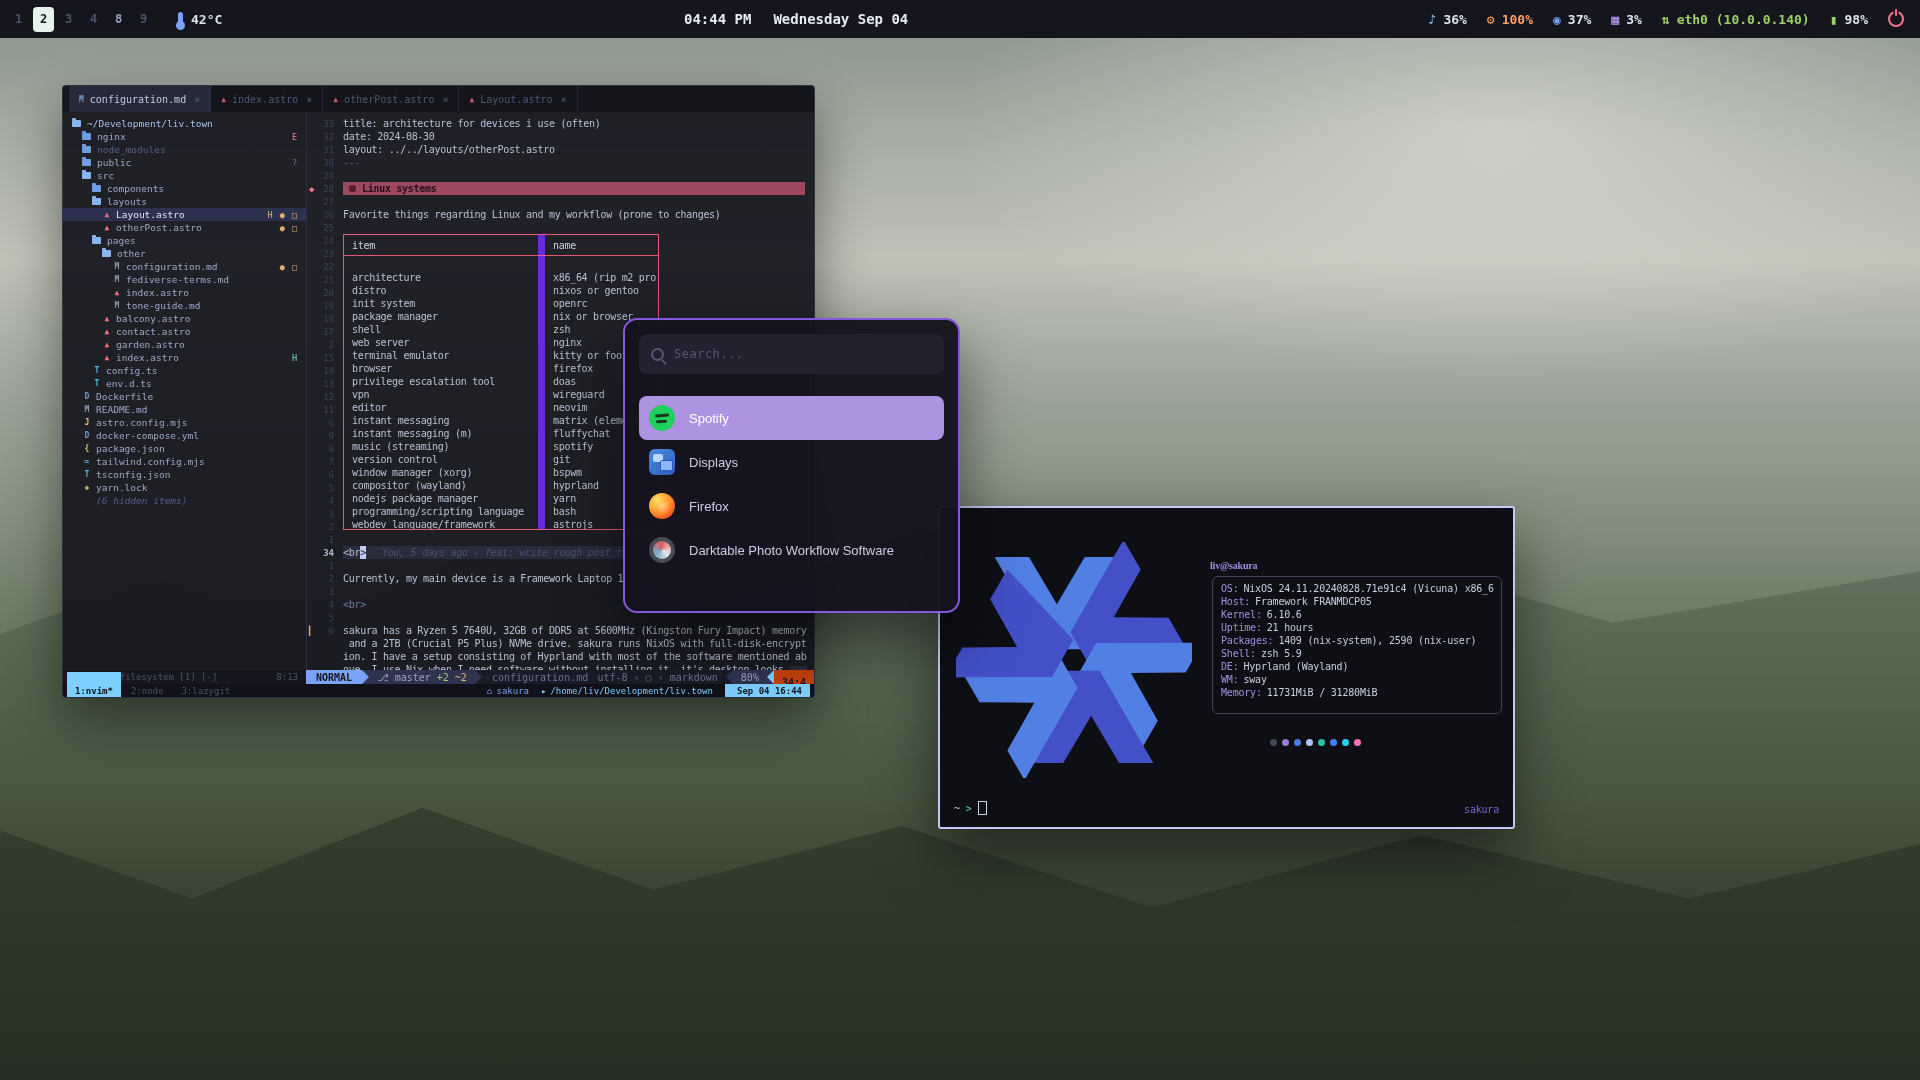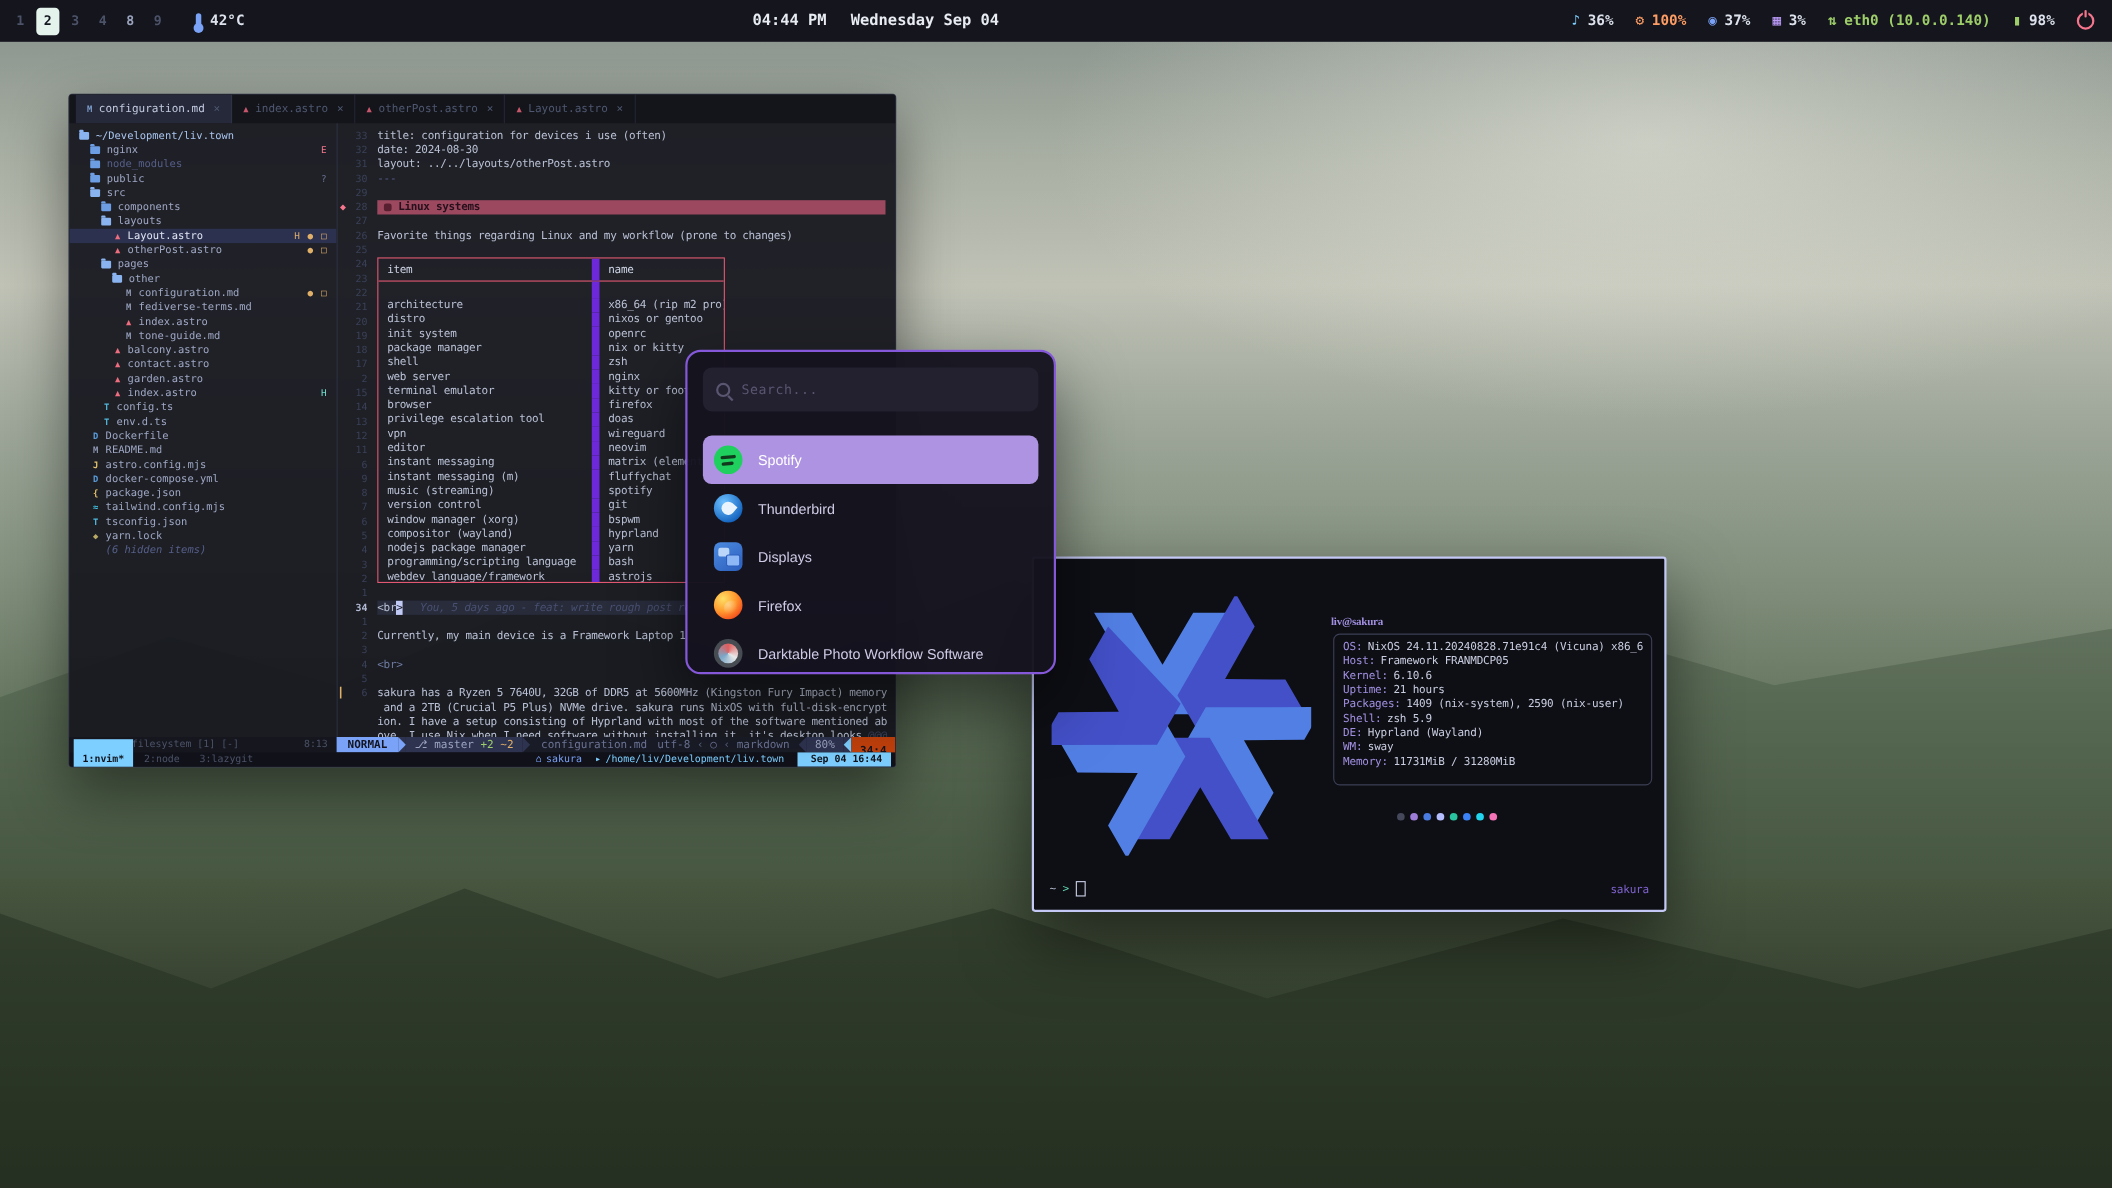--- a/index.html
+++ b/index.html
@@ -599,21 +599,21 @@
             <span class="sign"></span>
             <span class="num"></span>
           </div>
           <div class="gut">
             <span class="sign"></span>
             <span class="num"></span>
           </div>
         </div>
 
       <div class="code">
-        <div class="ln">title: configuration for devices i use (often)</div>
+        <div class="ln">title: architecture for devices i use (often)</div>
         <div class="ln">date: 2024-08-30</div>
         <div class="ln">layout: ../../layouts/otherPost.astro</div>
         <div class="ln dim">---</div>
         <div class="ln"></div>
         <div class="ln heading-bar">
           <span class="h-icon"></span>
           <span>Linux systems</span>
         </div>
         <div class="ln"></div>
         <div class="ln">Favorite things regarding Linux and my workflow (prone to changes)</div>
@@ -638,21 +638,21 @@
                 <div class="t-row">
                   <span class="t-c1">distro</span>
                   <span class="t-c2">nixos or gentoo</span>
                 </div>
                 <div class="t-row">
                   <span class="t-c1">init system</span>
                   <span class="t-c2">openrc</span>
                 </div>
                 <div class="t-row">
                   <span class="t-c1">package manager</span>
-                  <span class="t-c2">nix or kitty</span>
+                  <span class="t-c2">nix or browser</span>
                 </div>
                 <div class="t-row">
                   <span class="t-c1">shell</span>
                   <span class="t-c2">zsh</span>
                 </div>
                 <div class="t-row">
                   <span class="t-c1">web server</span>
                   <span class="t-c2">nginx</span>
                 </div>
                 <div class="t-row">
@@ -787,24 +787,20 @@
 <div class="launcher">
   <div class="search">
     <span class="search-icon"></span>
     <span class="search-ph">Search...</span>
   </div>
   <div class="app-list">
 
   <div class="app-row selected">
         <span class="app-icon ic-spotify"></span>
         <span class="app-label">Spotify</span>
-      </div>
-      <div class="app-row">
-        <span class="app-icon ic-thunderbird"></span>
-        <span class="app-label">Thunderbird</span>
       </div>
       <div class="app-row">
         <span class="app-icon ic-displays"></span>
         <span class="app-label">Displays</span>
       </div>
       <div class="app-row">
         <span class="app-icon ic-firefox"></span>
         <span class="app-label">Firefox</span>
       </div>
       <div class="app-row">

